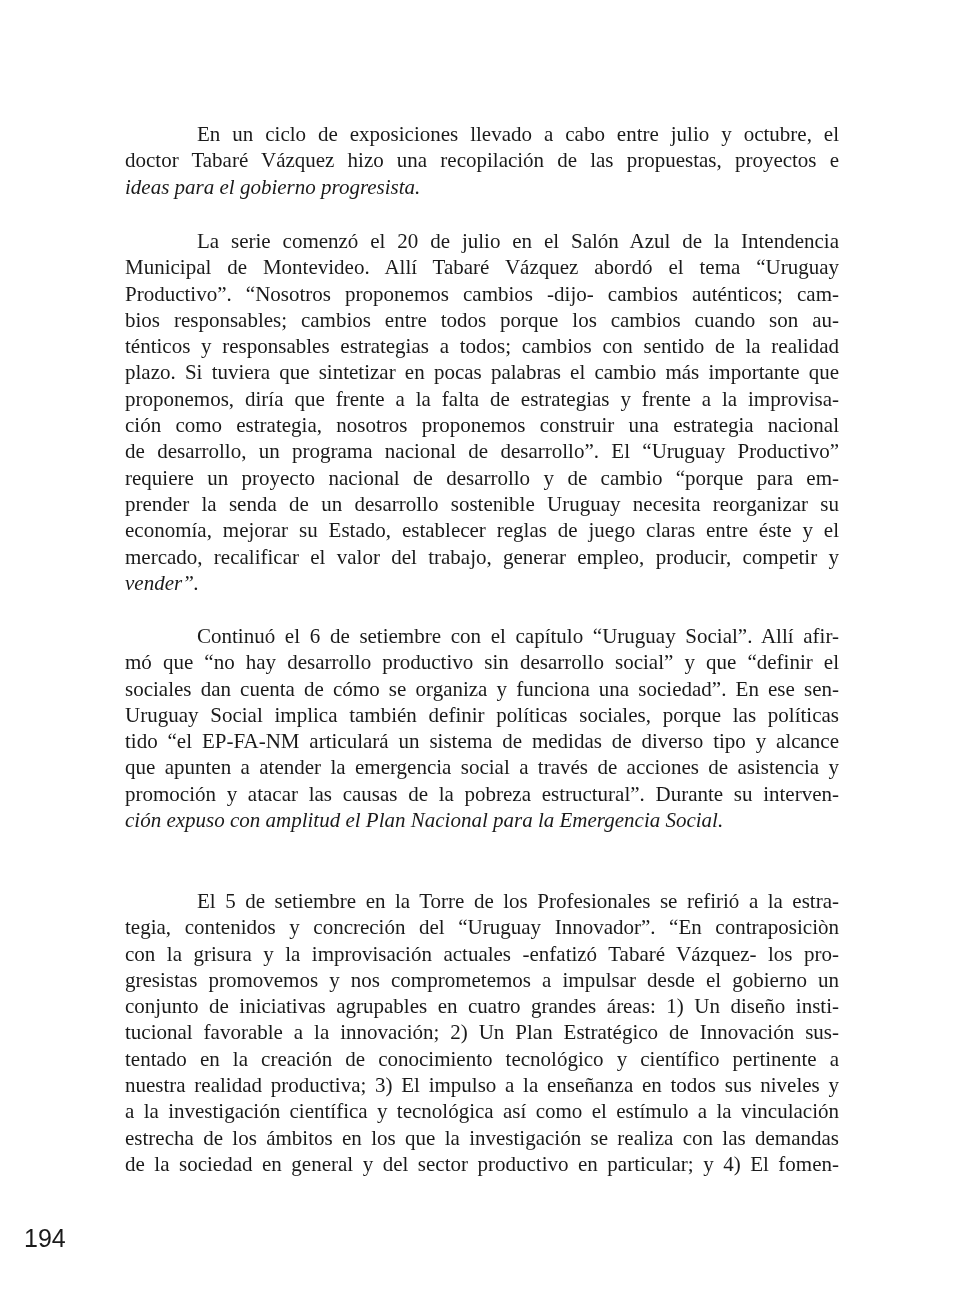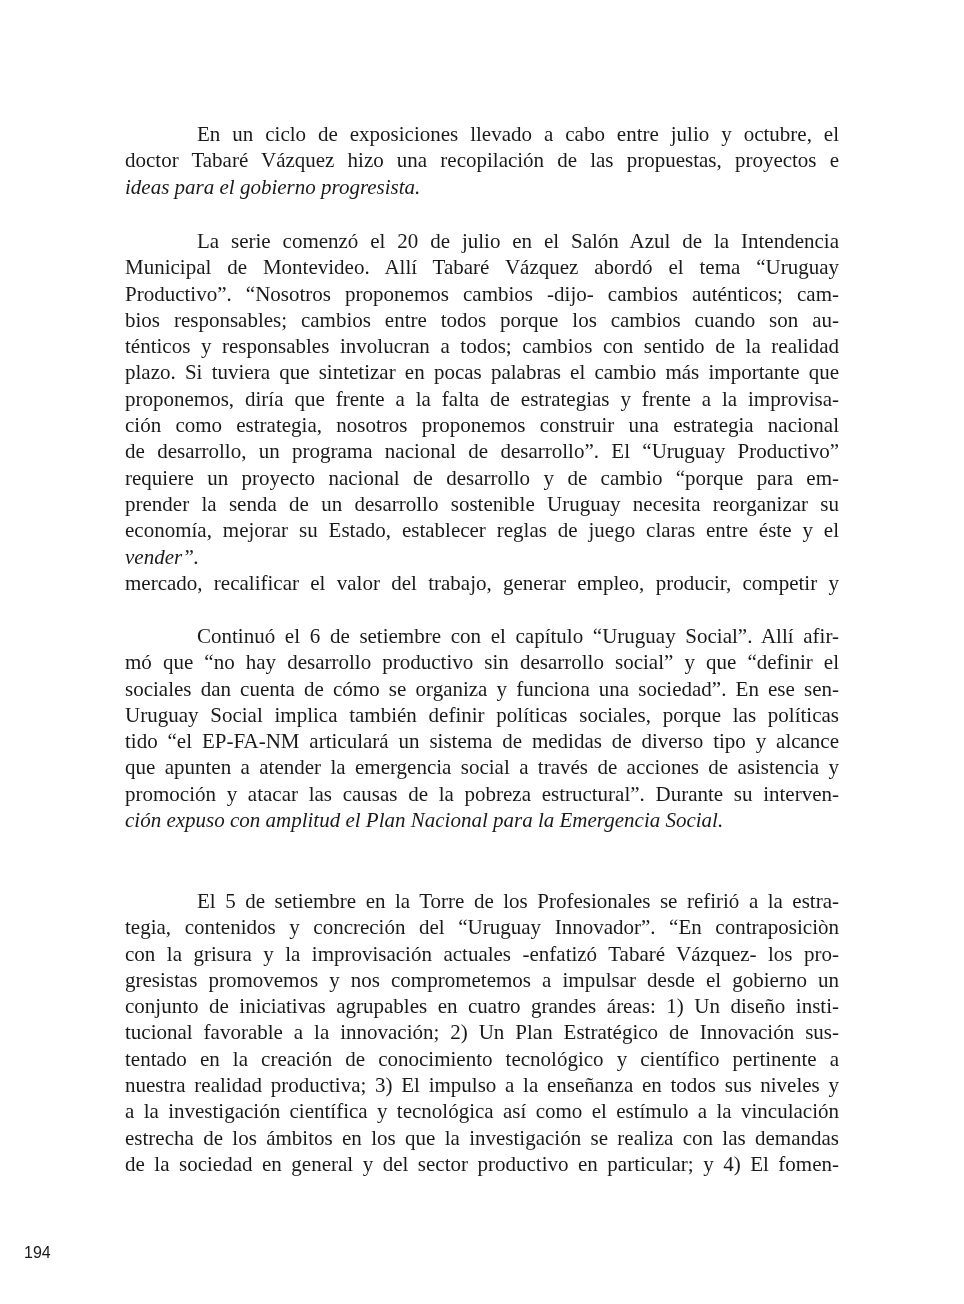--- a/index.html
+++ b/index.html
@@ -12,49 +12,49 @@
   }
   .line {
     display: block; height: 26.3px; line-height: 26.3px;
     white-space: nowrap; text-align: justify; text-align-last: justify;
   }
   .line.last { text-align-last: left; font-style: italic; }
   .line.indent { padding-left: 72px; }
   .page-number {
     position: absolute; left: 24px; top: 1224px;
     font-family: "Liberation Sans", "DejaVu Sans", sans-serif;
-    font-size: 16px; color: #1a1a1a; margin-top: 20px;
+    font-size: 25px; color: #1a1a1a;
   }
 </style>
 </head>
 <body>
 
 <div class="page">
 
   <div class="text-block" style="top:121px;">
     <span class="line indent">En un ciclo de exposiciones llevado a cabo entre julio y octubre, el</span>
     <span class="line">doctor Tabaré Vázquez hizo una recopilación de las propuestas, proyectos e</span>
     <span class="line last">ideas para el gobierno progresista.</span>
   </div>
 
   <div class="text-block" style="top:228px;">
     <span class="line indent">La serie comenzó el 20 de julio en el Salón Azul de la Intendencia</span>
     <span class="line">Municipal de Montevideo. Allí Tabaré Vázquez abordó el tema “Uruguay</span>
     <span class="line">Productivo”. “Nosotros proponemos cambios -dijo- cambios auténticos; cam-</span>
     <span class="line">bios responsables; cambios entre todos porque los cambios cuando son au-</span>
-    <span class="line">ténticos y responsables involucran a todos; cambios con sentido de la realidad</span>
+    <span class="line">ténticos y responsables estrategias a todos; cambios con sentido de la realidad</span>
     <span class="line">plazo. Si tuviera que sintetizar en pocas palabras el cambio más importante que</span>
     <span class="line">proponemos, diría que frente a la falta de estrategias y frente a la improvisa-</span>
     <span class="line">ción como estrategia, nosotros proponemos construir una estrategia nacional</span>
     <span class="line">de desarrollo, un programa nacional de desarrollo”. El “Uruguay Productivo”</span>
     <span class="line">requiere un proyecto nacional de desarrollo y de cambio “porque para em-</span>
     <span class="line">prender la senda de un desarrollo sostenible Uruguay necesita reorganizar su</span>
     <span class="line">economía, mejorar su Estado, establecer reglas de juego claras entre éste y el</span>
+    <span class="line">mercado, recalificar el valor del trabajo, generar empleo, producir, competir y</span>
     <span class="line last">vender”.</span>
-    <span class="line">mercado, recalificar el valor del trabajo, generar empleo, producir, competir y</span>
   </div>
 
   <div class="text-block" style="top:623px;">
     <span class="line indent">Continuó el 6 de setiembre con el capítulo “Uruguay Social”. Allí afir-</span>
     <span class="line">mó que “no hay desarrollo productivo sin desarrollo social” y que “definir el</span>
     <span class="line">sociales dan cuenta de cómo se organiza y funciona una sociedad”. En ese sen-</span>
     <span class="line">Uruguay Social implica también definir políticas sociales, porque las políticas</span>
     <span class="line">tido “el EP-FA-NM articulará un sistema de medidas de diverso tipo y alcance</span>
     <span class="line">que apunten a atender la emergencia social a través de acciones de asistencia y</span>
     <span class="line">promoción y atacar las causas de la pobreza estructural”. Durante su interven-</span>

